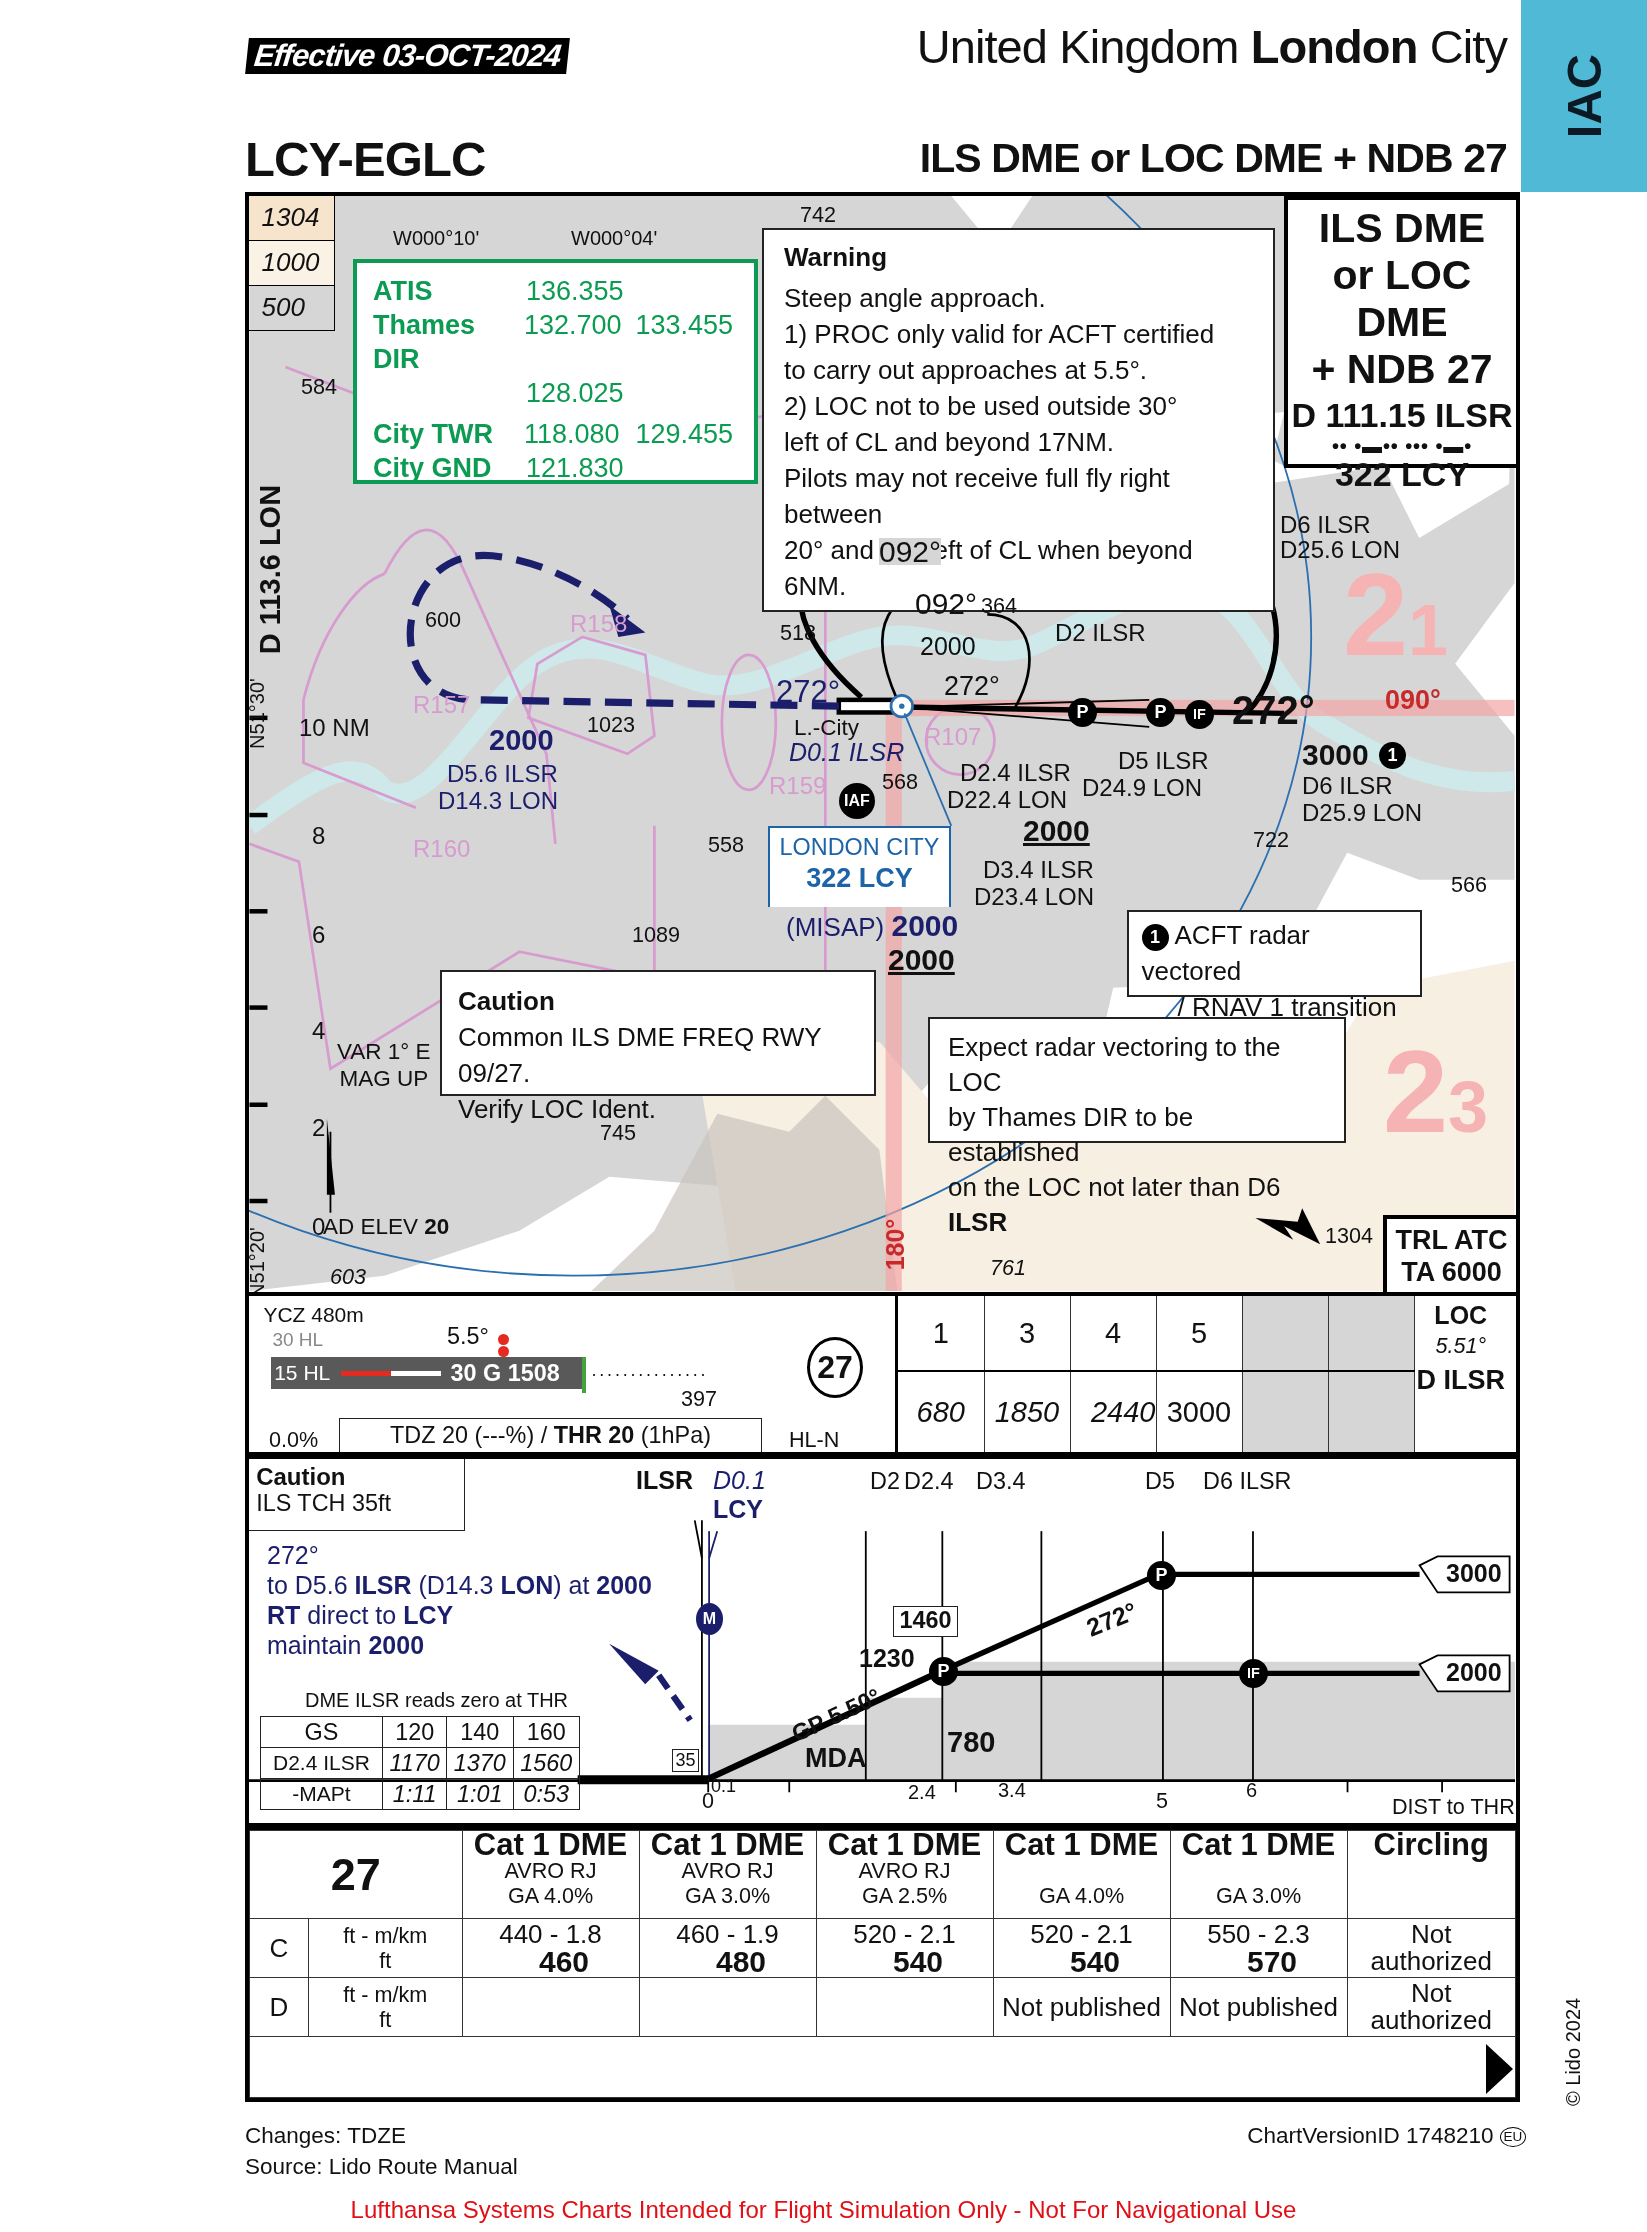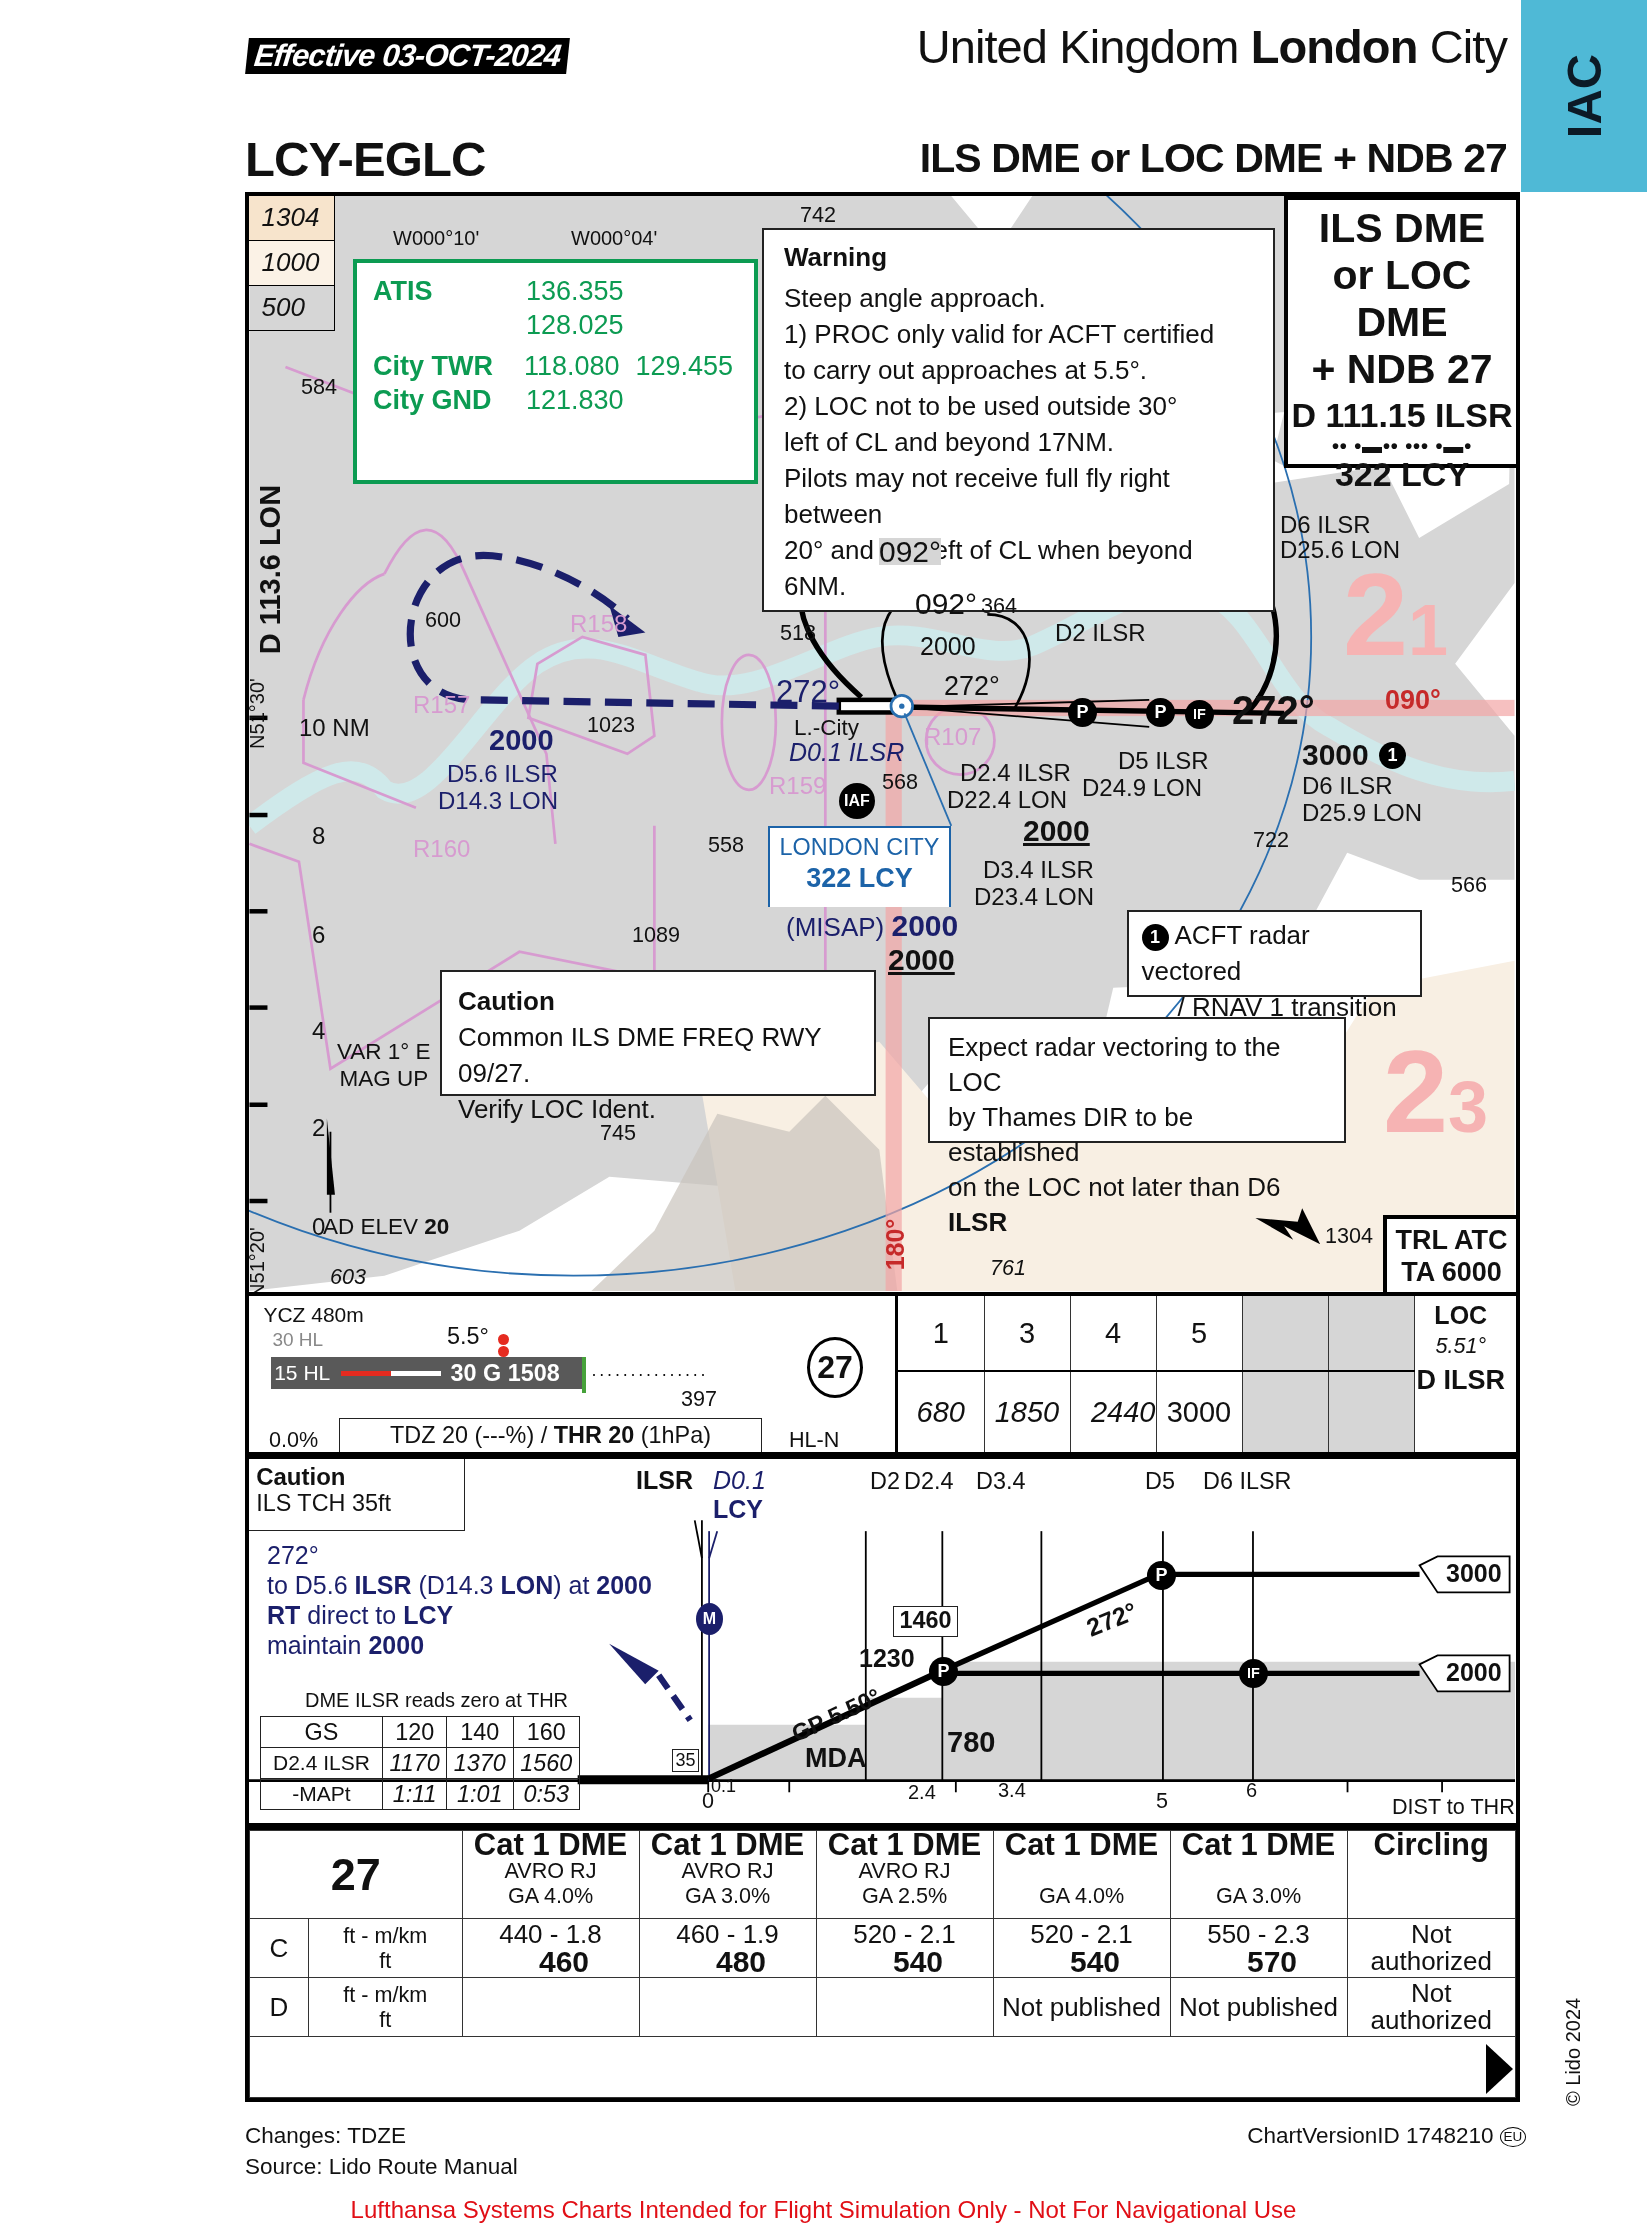--- a/index.html
+++ b/index.html
@@ -151,20 +151,25 @@
   <div class="maplabel" style="left:63px;top:626px">8</div>
   <div class="maplabel" style="left:63px;top:725px">6</div>
   <div class="maplabel" style="left:63px;top:821px">4</div>
   <div class="maplabel" style="left:63px;top:918px">2</div>
   <div class="maplabel" style="left:63px;top:1017px">0</div>
 
   <div id="freq-box" class="abs">
     <div class="row">
         <span class="lbl">ATIS</span>
         <span class="v">136.355</span>
+      </div>
+    <div class="row">
+        <span class="lbl">Thames DIR</span>
+        <span class="v">132.700</span>
+        <span class="v" style="margin-left:9px">133.455</span>
       </div>
     <div class="row">
         <span class="lbl"></span>
         <span class="v">128.025</span>
       </div>
     <div class="row" style="margin-top:7.2px">
         <span class="lbl">City TWR</span>
         <span class="v">118.080</span>
         <span class="v" style="margin-left:9px">129.455</span>
       </div>

